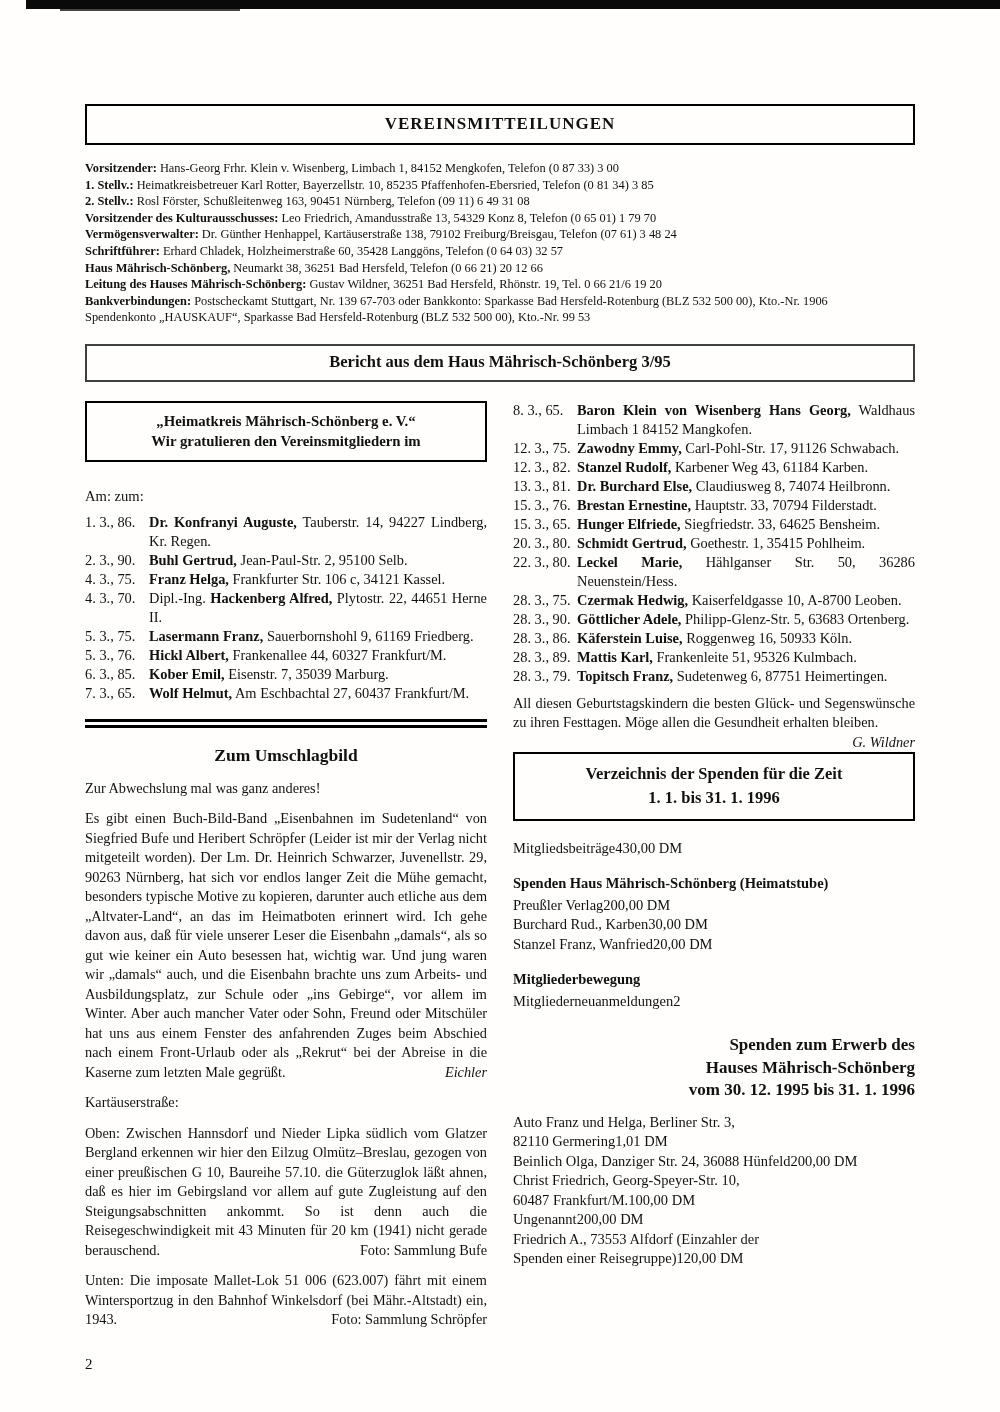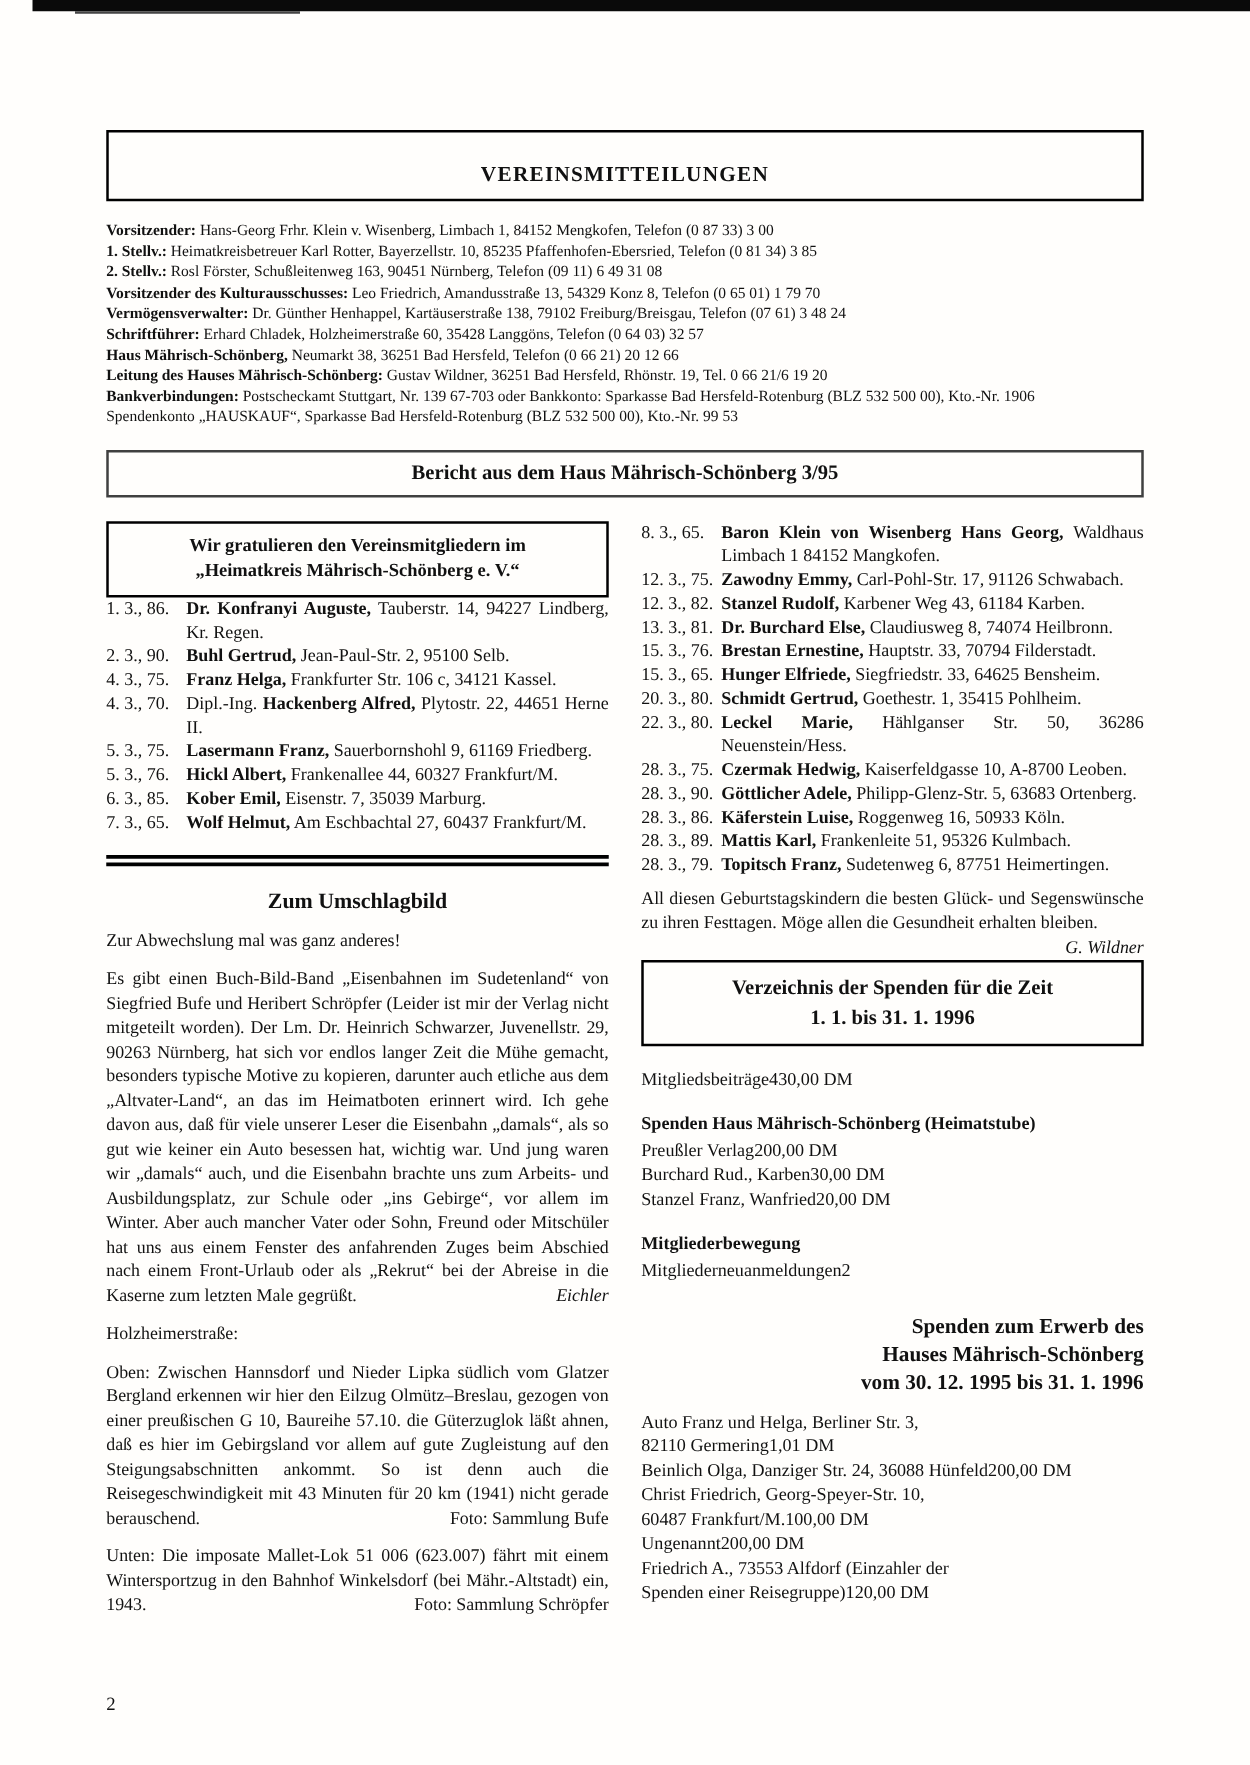--- a/index.html
+++ b/index.html
@@ -4,21 +4,21 @@
 <style>
   * { margin: 0; padding: 0; box-sizing: border-box; }
   html, body { background: #ffffff; }
   body { font-family: "Liberation Serif", serif; color: #111; }
   .page { position: relative; width: 1000px; height: 1412px; background: #fffefc; overflow: hidden; }
   .scan-bar { position: absolute; top: 0; left: 26px; right: 0; height: 9px; background: #0a0a0a; }
   .scan-bar2 { position: absolute; top: 9px; left: 60px; width: 180px; height: 2px; background: #444; }
   .content { position: absolute; left: 85px; top: 104px; width: 830px; }
 
   .title-box { border: 2px solid #000; text-align: center; font-weight: bold;
-               font-size: 17px; letter-spacing: 1px; padding: 24px 0 9px; }
+               font-size: 17px; letter-spacing: 1px; padding: 8px 0 9px; }
 
   .officers { margin-top: 15px; font-size: 12.4px; line-height: 16.6px; }
   .officer-line b { font-weight: bold; }
 
   .report-box { border: 2px solid #404040; text-align: center; font-weight: bold;
                 font-size: 16.5px; padding: 6px 0 8px; margin-top: 18px; }
 
   .columns { display: flex; gap: 26px; margin-top: 19px; align-items: flex-start; }
   .col { width: 402px; }
 
@@ -94,24 +94,25 @@
 
     <div class="report-box">
       <span>Bericht aus dem Haus Mährisch-Schönberg 3/95</span>
     </div>
 
     <div class="columns">
 
       <div class="col">
 
         <div class="congrats-box">
+          <div>„Heimatkreis Mährisch-Schönberg e. V.“</div>
           <div>Wir gratulieren den Vereinsmitgliedern im</div>
-          <div>„Heimatkreis Mährisch-Schönberg e. V.“</div>
         </div>
 
+        <div class="am-zum">Am: zum:</div>
 
         <div class="bday-list">
 
             <div class="bday-entry">
               <span class="bday-date">1. 3., 86.</span>
               <span class="bday-text"><span></span><b>Dr. Konfranyi Auguste,</b><span> Tauberstr. 14, 94227 Lindberg, Kr. Regen.</span></span>
             </div>
 
             <div class="bday-entry">
               <span class="bday-date">2. 3., 90.</span>
@@ -150,21 +151,21 @@
           </div>
 
         <div class="double-rule"></div>
 
         <h2 class="section-heading">Zum Umschlagbild</h2>
 
         <p class="body-par">Zur Abwechslung mal was ganz anderes!</p>
 
         <p class="body-par just"><span>Es gibt einen Buch-Bild-Band „Eisenbahnen im Sudetenland“ von Siegfried Bufe und Heribert Schröpfer (Leider ist mir der Verlag nicht mitgeteilt worden). Der Lm. Dr. Heinrich Schwarzer, Juvenellstr. 29, 90263 Nürnberg, hat sich vor endlos langer Zeit die Mühe gemacht, besonders typische Motive zu kopieren, darunter auch etliche aus dem „Altvater-Land“, an das im Heimatboten erinnert wird. Ich gehe davon aus, daß für viele unserer Leser die Eisenbahn „damals“, als so gut wie keiner ein Auto besessen hat, wichtig war. Und jung waren wir „damals“ auch, und die Eisenbahn brachte uns zum Arbeits- und Ausbildungsplatz, zur Schule oder „ins Gebirge“, vor allem im Winter. Aber auch mancher Vater oder Sohn, Freund oder Mitschüler hat uns aus einem Fenster des anfahrenden Zuges beim Abschied nach einem Front-Urlaub oder als „Rekrut“ bei der Abreise in die Kaserne zum letzten Male gegrüßt.</span><span class="sig">Eichler</span></p>
 
-        <p class="body-par">Holzheimerstraße:</p>
+        <p class="body-par">Kartäuserstraße:</p>
 
         <p class="body-par just"><span>Oben: Zwischen Hannsdorf und Nieder Lipka südlich vom Glatzer Bergland erkennen wir hier den Eilzug Olmütz–Breslau, gezogen von einer preußischen G 10, Baureihe 57.10. die Güterzuglok läßt ahnen, daß es hier im Gebirgsland vor allem auf gute Zugleistung auf den Steigungsabschnitten ankommt. So ist denn auch die Reisegeschwindigkeit mit 43 Minuten für 20 km (1941) nicht gerade berauschend.</span><span class="credit">Foto: Sammlung Bufe</span></p>
 
         <p class="body-par just"><span>Unten: Die imposate Mallet-Lok 51 006 (623.007) fährt mit einem Wintersportzug in den Bahnhof Winkelsdorf (bei Mähr.-Altstadt) ein, 1943.</span><span class="credit">Foto: Sammlung Schröpfer</span></p>
 
       </div>
 
       <div class="col">
 
         <div class="bday-list">

